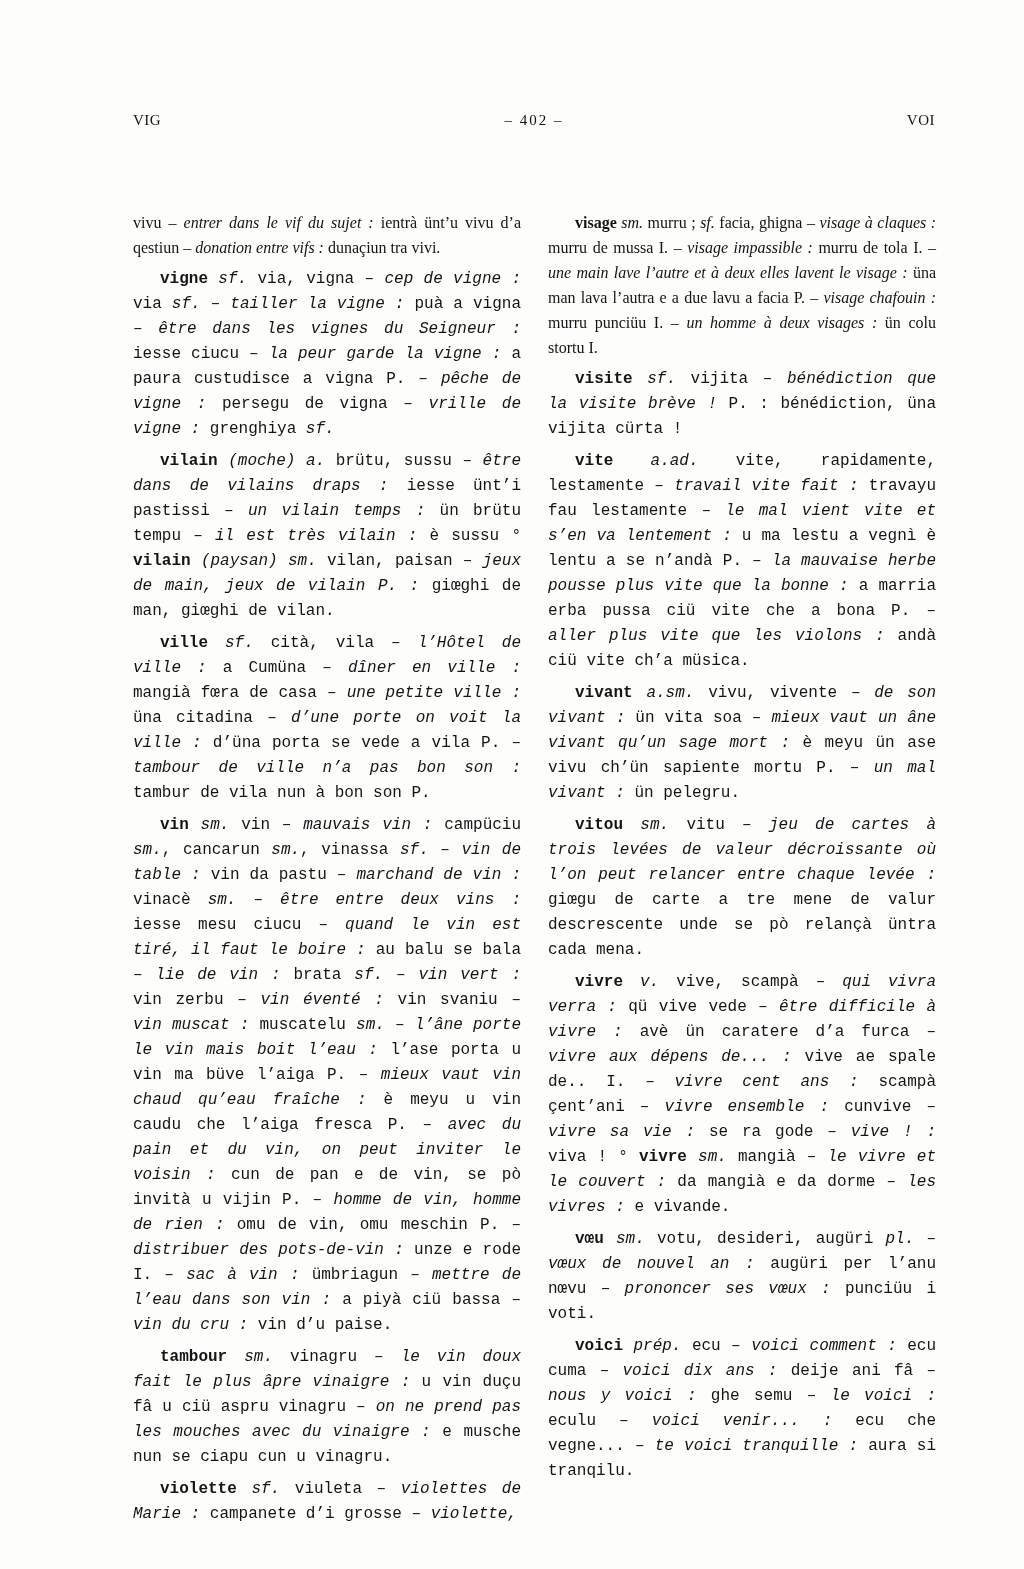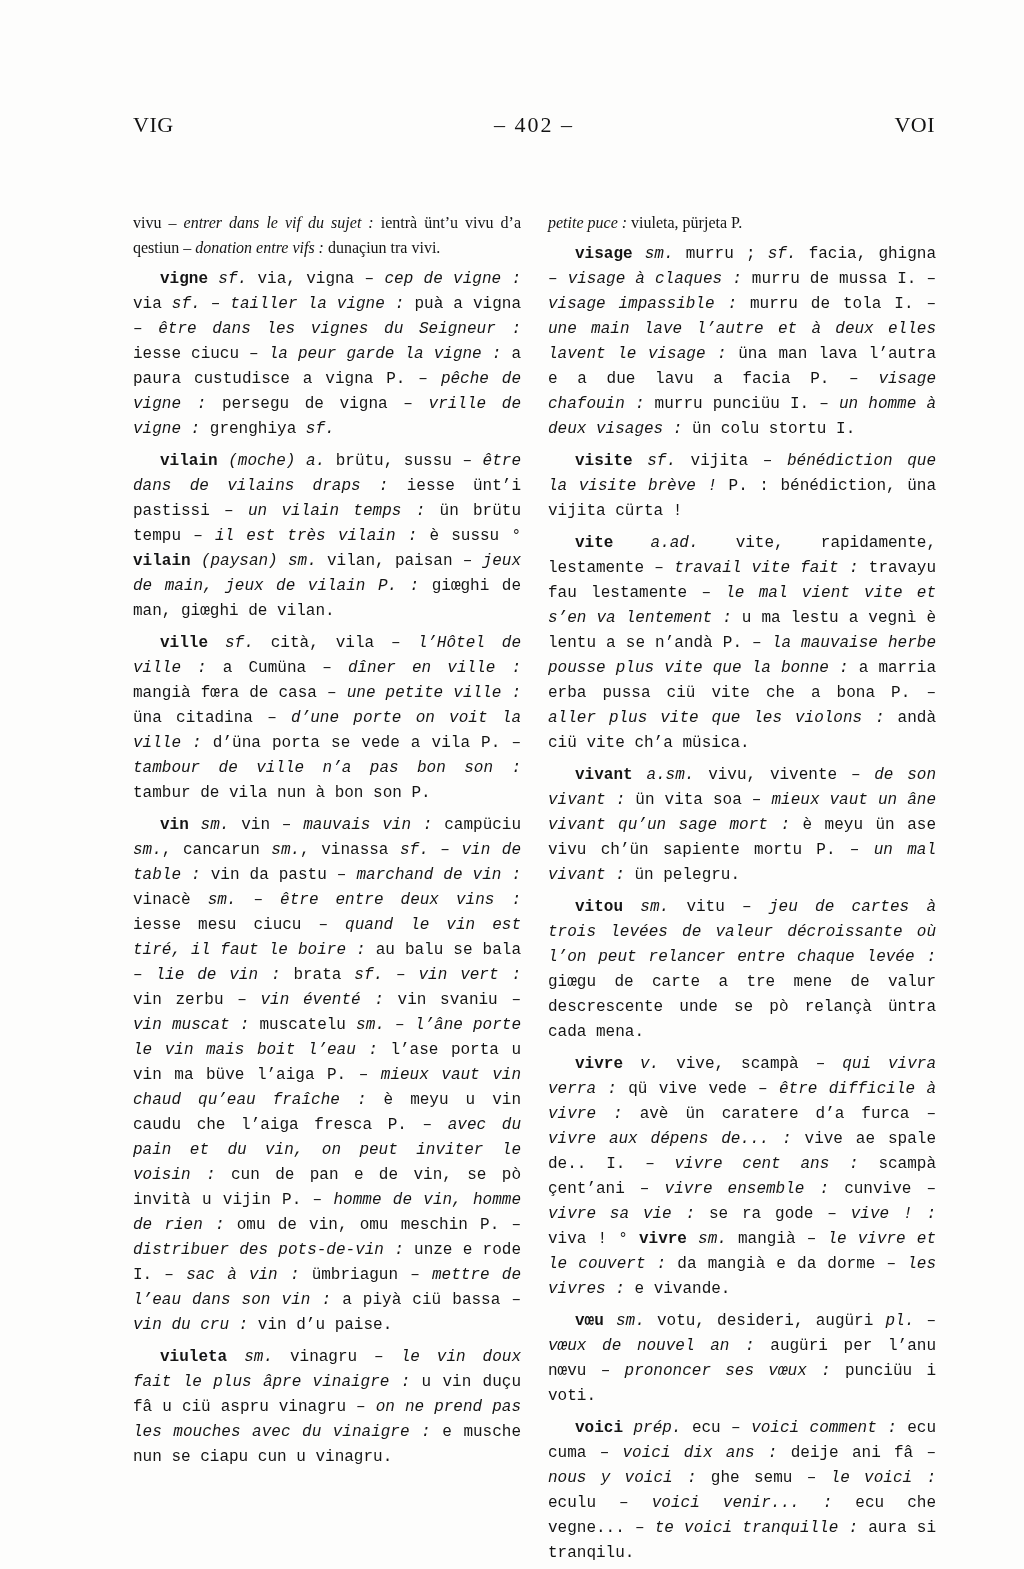--- a/index.html
+++ b/index.html
@@ -18,21 +18,21 @@
     background: #fdfdfc;
   }
   .page-header {
     position: absolute;
     top: 112px;
     left: 133px;
     width: 802px;
     display: flex;
     justify-content: space-between;
     align-items: baseline;
-    font-size: 22px;
+    font-size: 15px;
     letter-spacing: 0.5px;
   }
   .page-header .pageno {
     letter-spacing: 2px;
   }
   .columns {
     position: absolute;
     top: 166px;
     left: 133px;
     width: 804px;
@@ -68,24 +68,24 @@
     <span class="pageno">– 402 –</span>
     <span class="guide">VOI</span>
   </header>
   <main class="columns">
     <section class="column">
         <p class=""><span>vivu – </span><span class="i">entrer dans le vif du sujet : </span><span>ientrà ünt’u vivu d’a qestiun – </span><span class="i">donation entre vifs : </span><span>dunaçiun tra vivi.</span></p>
         <p class="indent"><span class="b">vigne </span><span class="i">sf. </span><span>via, vigna – </span><span class="i">cep de vigne : </span><span>via </span><span class="i">sf. </span><span>– </span><span class="i">tailler la vigne : </span><span>puà a vigna – </span><span class="i">être dans les vignes du Seigneur : </span><span>iesse ciucu – </span><span class="i">la peur garde la vigne : </span><span>a paura custudisce a vigna P. – </span><span class="i">pêche de vigne : </span><span>persegu de vigna – </span><span class="i">vrille de vigne : </span><span>grenghiya </span><span class="i">sf.</span></p>
         <p class="indent"><span class="b">vilain </span><span class="i">(moche) a. </span><span>brütu, sussu – </span><span class="i">être dans de vilains draps : </span><span>iesse ünt’i pastissi – </span><span class="i">un vilain temps : </span><span>ün brütu tempu – </span><span class="i">il est très vilain : </span><span>è sussu ° </span><span class="b">vilain </span><span class="i">(paysan) sm. </span><span>vilan, paisan – </span><span class="i">jeux de main, jeux de vilain P. : </span><span>giœghi de man, giœghi de vilan.</span></p>
         <p class="indent"><span class="b">ville </span><span class="i">sf. </span><span>cità, vila – </span><span class="i">l’Hôtel de ville : </span><span>a Cumüna – </span><span class="i">dîner en ville : </span><span>mangià fœra de casa – </span><span class="i">une petite ville : </span><span>üna citadina – </span><span class="i">d’une porte on voit la ville : </span><span>d’üna porta se vede a vila P. – </span><span class="i">tambour de ville n’a pas bon son : </span><span>tambur de vila nun à bon son P.</span></p>
         <p class="indent"><span class="b">vin </span><span class="i">sm. </span><span>vin – </span><span class="i">mauvais vin : </span><span>campüciu </span><span class="i">sm.</span><span>, cancarun </span><span class="i">sm.</span><span>, vinassa </span><span class="i">sf. </span><span>– </span><span class="i">vin de table : </span><span>vin da pastu – </span><span class="i">marchand de vin : </span><span>vinacè </span><span class="i">sm. </span><span>– </span><span class="i">être entre deux vins : </span><span>iesse mesu ciucu – </span><span class="i">quand le vin est tiré, il faut le boire : </span><span>au balu se bala – </span><span class="i">lie de vin : </span><span>brata </span><span class="i">sf. </span><span>– </span><span class="i">vin vert : </span><span>vin zerbu – </span><span class="i">vin éventé : </span><span>vin svaniu – </span><span class="i">vin muscat : </span><span>muscatelu </span><span class="i">sm. </span><span>– </span><span class="i">l’âne porte le vin mais boit l’eau : </span><span>l’ase porta u vin ma büve l’aiga P. – </span><span class="i">mieux vaut vin chaud qu’eau fraîche : </span><span>è meyu u vin caudu che l’aiga fresca P. – </span><span class="i">avec du pain et du vin, on peut inviter le voisin : </span><span>cun de pan e de vin, se pò invità u vijin P. – </span><span class="i">homme de vin, homme de rien : </span><span>omu de vin, omu meschin P. – </span><span class="i">distribuer des pots-de-vin : </span><span>unze e rode I. – </span><span class="i">sac à vin : </span><span>ümbriagun – </span><span class="i">mettre de l’eau dans son vin : </span><span>a piyà ciü bassa – </span><span class="i">vin du cru : </span><span>vin d’u paise.</span></p>
-        <p class="indent"><span class="b">viuleta </span><span class="i">sm. </span><span>vinagru – </span><span class="i">le vin doux fait le plus âpre vinaigre : </span><span>u vin duçu fâ u ciü aspru vinagru – </span><span class="i">on ne prend pas les mouches avec du vinaigre : </span><span>e musche nun se ciapu cun u vinagru.</span></p>
+        <p class="indent"><span class="b">tambour </span><span class="i">sm. </span><span>vinagru – </span><span class="i">le vin doux fait le plus âpre vinaigre : </span><span>u vin duçu fâ u ciü aspru vinagru – </span><span class="i">on ne prend pas les mouches avec du vinaigre : </span><span>e musche nun se ciapu cun u vinagru.</span></p>
+        <p class="indent"><span class="b">violette </span><span class="i">sf. </span><span>viuleta – </span><span class="i">violettes de Marie : </span><span>campanete d’i grosse – </span><span class="i">violette,</span></p>
       </section>
     <section class="column">
-        <p class=""><span class="i">petite puce : </span><span>viuleta, pürjeta P.</span></p>
         <p class="indent"><span class="b">visage </span><span class="i">sm. </span><span>murru ; </span><span class="i">sf. </span><span>facia, ghigna – </span><span class="i">visage à claques : </span><span>murru de mussa I. – </span><span class="i">visage impassible : </span><span>murru de tola I. – </span><span class="i">une main lave l’autre et à deux elles lavent le visage : </span><span>üna man lava l’autra e a due lavu a facia P. – </span><span class="i">visage chafouin : </span><span>murru punciüu I. – </span><span class="i">un homme à deux visages : </span><span>ün colu stortu I.</span></p>
         <p class="indent"><span class="b">visite </span><span class="i">sf. </span><span>vijita – </span><span class="i">bénédiction que la visite brève ! </span><span>P. : bénédiction, üna vijita cürta !</span></p>
         <p class="indent"><span class="b">vite </span><span class="i">a.ad. </span><span>vite, rapidamente, lestamente – </span><span class="i">travail vite fait : </span><span>travayu fau lestamente – </span><span class="i">le mal vient vite et s’en va lentement : </span><span>u ma lestu a vegnì è lentu a se n’andà P. – </span><span class="i">la mauvaise herbe pousse plus vite que la bonne : </span><span>a marria erba pussa ciü vite che a bona P. – </span><span class="i">aller plus vite que les violons : </span><span>andà ciü vite ch’a müsica.</span></p>
         <p class="indent"><span class="b">vivant </span><span class="i">a.sm. </span><span>vivu, vivente – </span><span class="i">de son vivant : </span><span>ün vita soa – </span><span class="i">mieux vaut un âne vivant qu’un sage mort : </span><span>è meyu ün ase vivu ch’ün sapiente mortu P. – </span><span class="i">un mal vivant : </span><span>ün pelegru.</span></p>
         <p class="indent"><span class="b">vitou </span><span class="i">sm. </span><span>vitu – </span><span class="i">jeu de cartes à trois levées de valeur décroissante où l’on peut relancer entre chaque levée : </span><span>giœgu de carte a tre mene de valur descrescente unde se pò relançà üntra cada mena.</span></p>
         <p class="indent"><span class="b">vivre </span><span class="i">v. </span><span>vive, scampà – </span><span class="i">qui vivra verra : </span><span>qü vive vede – </span><span class="i">être difficile à vivre : </span><span>avè ün caratere d’a furca – </span><span class="i">vivre aux dépens de... : </span><span>vive ae spale de.. I. – </span><span class="i">vivre cent ans : </span><span>scampà çent’ani – </span><span class="i">vivre ensemble : </span><span>cunvive – </span><span class="i">vivre sa vie : </span><span>se ra gode – </span><span class="i">vive ! : </span><span>viva ! ° </span><span class="b">vivre </span><span class="i">sm. </span><span>mangià – </span><span class="i">le vivre et le couvert : </span><span>da mangià e da dorme – </span><span class="i">les vivres : </span><span>e vivande.</span></p>
         <p class="indent"><span class="b">vœu </span><span class="i">sm. </span><span>votu, desideri, augüri </span><span class="i">pl. </span><span>– </span><span class="i">vœux de nouvel an : </span><span>augüri per l’anu nœvu – </span><span class="i">prononcer ses vœux : </span><span>punciüu i voti.</span></p>
         <p class="indent"><span class="b">voici </span><span class="i">prép. </span><span>ecu – </span><span class="i">voici comment : </span><span>ecu cuma – </span><span class="i">voici dix ans : </span><span>deije ani fâ – </span><span class="i">nous y voici : </span><span>ghe semu – </span><span class="i">le voici : </span><span>eculu – </span><span class="i">voici venir... : </span><span>ecu che vegne... – </span><span class="i">te voici tranquille : </span><span>aura si tranqilu.</span></p>
       </section>
   </main>

